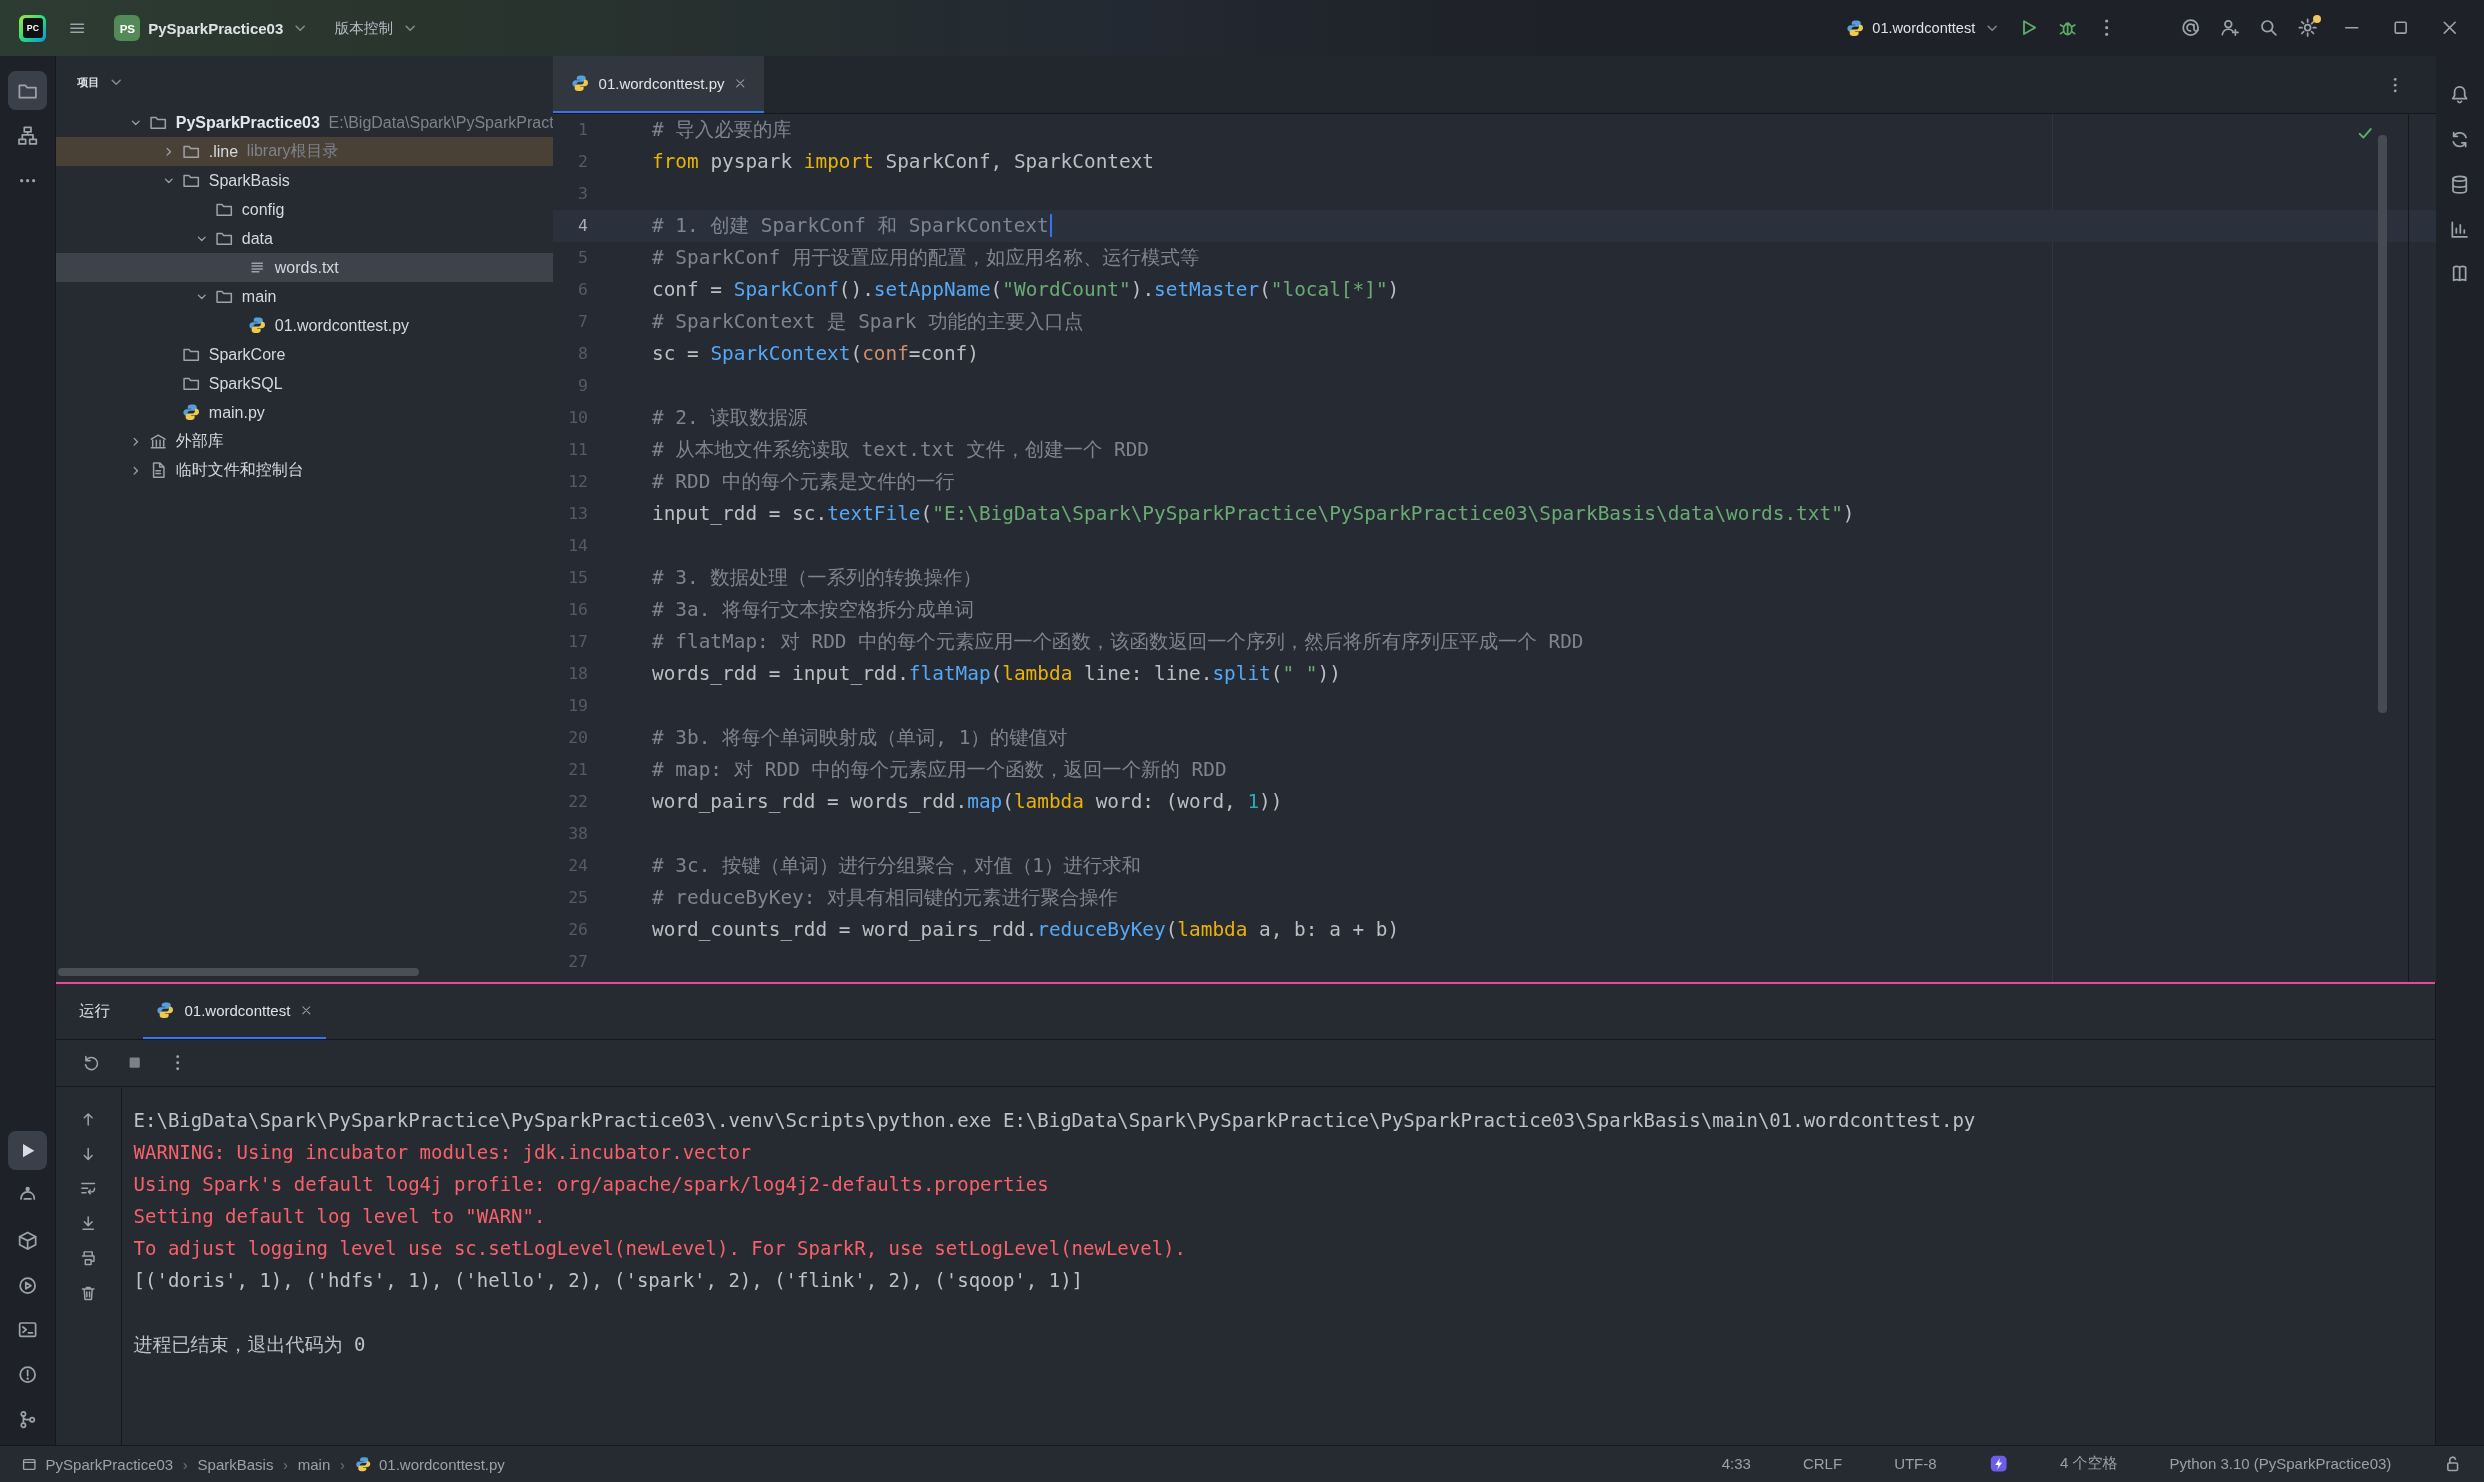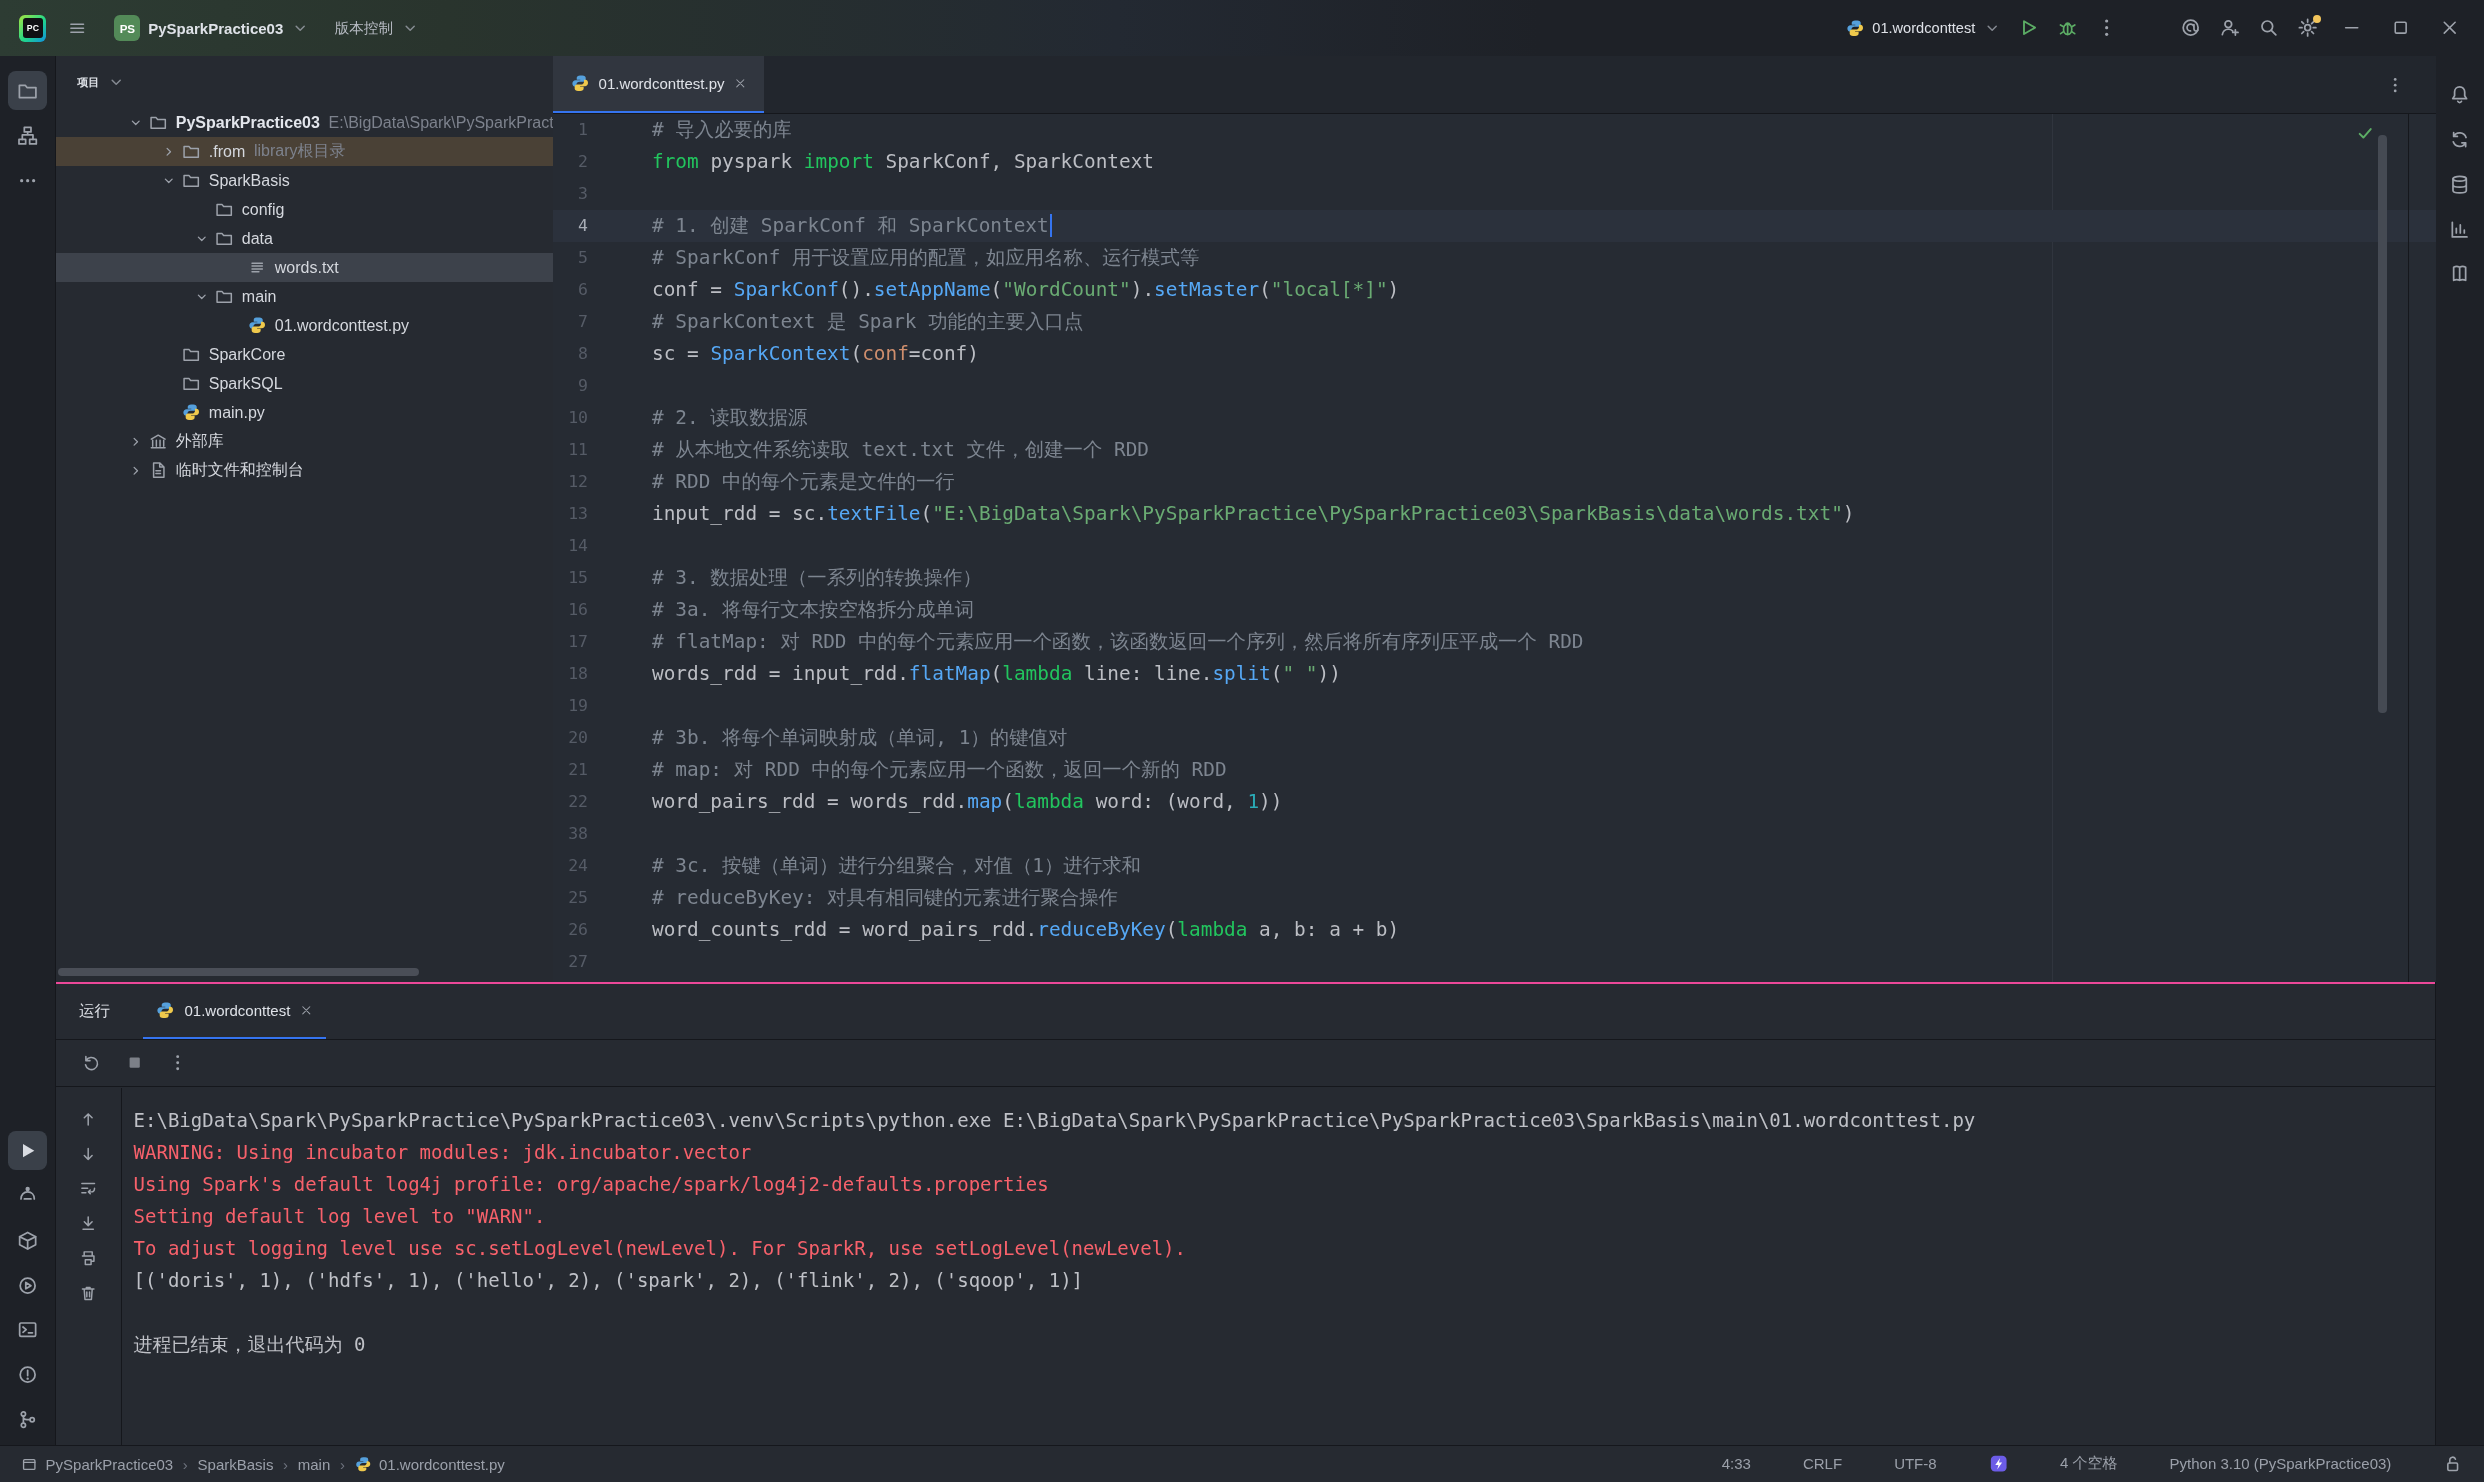--- a/index.html
+++ b/index.html
@@ -62,21 +62,21 @@
   .tab svg{width:18.4px;height:18.4px;}
   .tab .x svg{width:13.6px;height:13.6px;}
   .tab-kebab{position:absolute;right:25px;top:13.6px;width:31px;height:31px;display:flex;align-items:center;justify-content:center;}
   .code{position:absolute;left:0;top:58px;right:0;bottom:0;font-family:"DejaVu Sans Mono",monospace;font-size:19.4px;line-height:32px;}
   .code-line{height:32px;display:flex;white-space:pre;}
   .code-line.current{background:#2b313c;}
   .ln{width:35px;flex:none;text-align:right;color:#555b66;font-size:16.5px;}
   .code-line.current .ln{color:#a8adb6;}
   .lt{margin-left:64px;color:#bcbec4;}
   .tok-c{color:#7d8590;}
-  .tok-k{color:#22c55e;}
+  .tok-k{color:#eab308;}
   .tok-f{color:#56a8f5;}
   .tok-s{color:#6aab73;}
   .tok-n{color:#2aacb8;}
   .tok-a{color:#cf8e6d;}
   .caret{display:inline-block;width:1.9px;height:23px;background:#3574f0;vertical-align:-4.9px;margin-left:1px;}
   .margin-guide{position:absolute;left:1499px;top:58px;bottom:0;width:1px;background:#30353e;}
   .ed-check{position:absolute;right:62px;top:68px;}
   .ed-check svg{width:23px;height:23px;}
   .ed-vscroll{position:absolute;right:49px;top:79px;width:8.7px;height:578px;border-radius:3.9px;background:#454a53;}
   .ed-stripline{position:absolute;right:27px;top:58px;bottom:0;width:1px;background:#15171c;}
@@ -358,21 +358,21 @@
           <span class="tchev">
             <svg viewBox="0 0 16 16" fill="none" stroke="#9da2ab" stroke-width="1.3" stroke-linecap="round" stroke-linejoin="round">
               <path d="M6.3 4.5 9.8 8l-3.5 3.5"></path>
             </svg>
           </span>
           <span class="ticon">
             <svg viewBox="0 0 16 16" fill="none" stroke="#9da2ab" stroke-width="1.3" stroke-linecap="round" stroke-linejoin="round">
               <path d="M1.8 4h4.4l1.3 1.7h6.7v7.5H1.8z"></path>
             </svg>
           </span>
-          <span class="tlabel">.from</span>
+          <span class="tlabel">.line</span>
           <span class="tsuffix">library根目录</span>
         </div>
         <div class="trow" style="padding-left: 101px;">
           <span class="tchev">
             <svg viewBox="0 0 16 16" fill="none" stroke="#9da2ab" stroke-width="1.3" stroke-linecap="round" stroke-linejoin="round">
               <path d="M4.5 6.3 8 9.8l3.5-3.5"></path>
             </svg>
           </span>
           <span class="ticon">
             <svg viewBox="0 0 16 16" fill="none" stroke="#9da2ab" stroke-width="1.3" stroke-linecap="round" stroke-linejoin="round">

